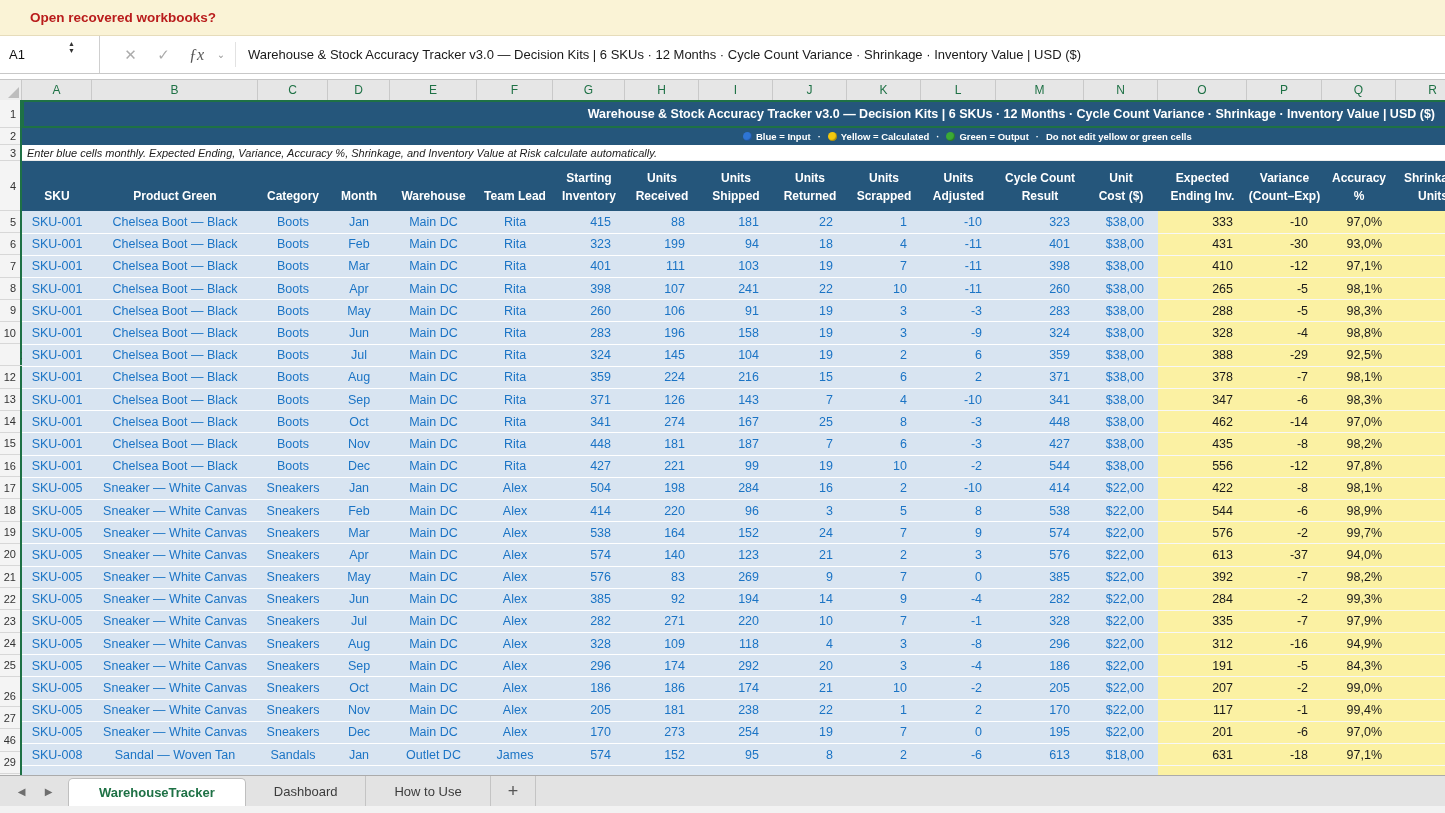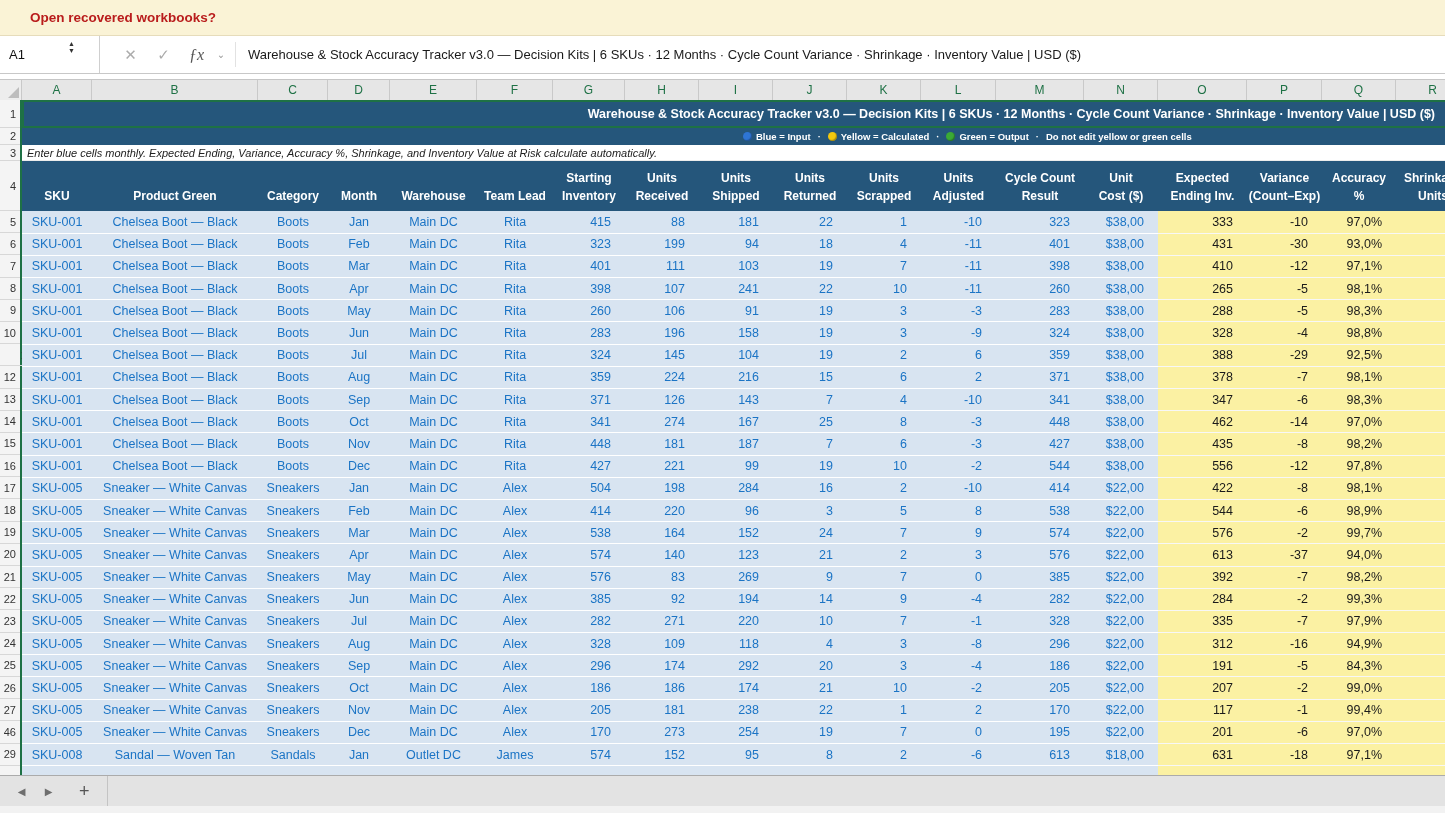--- a/index.html
+++ b/index.html
@@ -151,21 +151,21 @@
           <div class="gnum" style="height: 22.2px;">16</div>
           <div class="gnum" style="height: 22.2px;">17</div>
           <div class="gnum" style="height: 22.2px;">18</div>
           <div class="gnum" style="height: 22.2px;">19</div>
           <div class="gnum" style="height: 22.2px;">20</div>
           <div class="gnum" style="height: 22.2px;">21</div>
           <div class="gnum" style="height: 22.2px;">22</div>
           <div class="gnum" style="height: 22.2px;">23</div>
           <div class="gnum" style="height: 22.2px;">24</div>
           <div class="gnum" style="height: 22.2px;">25</div>
-          <div class="gnum" style="height: 22.2px;">26</div>
+          <div class="gnum" style="height: 22.2px; margin-top: 8px;">26</div>
           <div class="gnum" style="height: 22.2px;">27</div>
           <div class="gnum" style="height: 22.2px;">46</div>
           <div class="gnum" style="height: 22.2px;">29</div>
         </div>
       <div class="cols">
         <div class="rowtitle">
           <span>Warehouse &amp; Stock Accuracy Tracker v3.0 — Decision Kits  |  6 SKUs · 12 Months · Cycle Count Variance · Shrinkage · Inventory Value  |  USD ($)</span>
         </div>
         <div class="rowlegend">
 
@@ -745,18 +745,24 @@
           <div class="pblue"></div>
           <div class="pyellow"></div>
         </div>
       </div>
     </div>
   </div>
 
   <div class="tabbar">
     <span class="tabarrow">◀</span>
     <span class="tabarrow">▶</span>
+    <div class="tabs">
+
+    <div class="tab active">WarehouseTracker</div>
+        <div class="tab">Dashboard</div>
+        <div class="tab">How to Use</div>
+      </div>
     <span class="addtab">+</span>
   </div>
 
   <div class="bottomstrip"></div>
 
 </div>
 
 </body></html>

